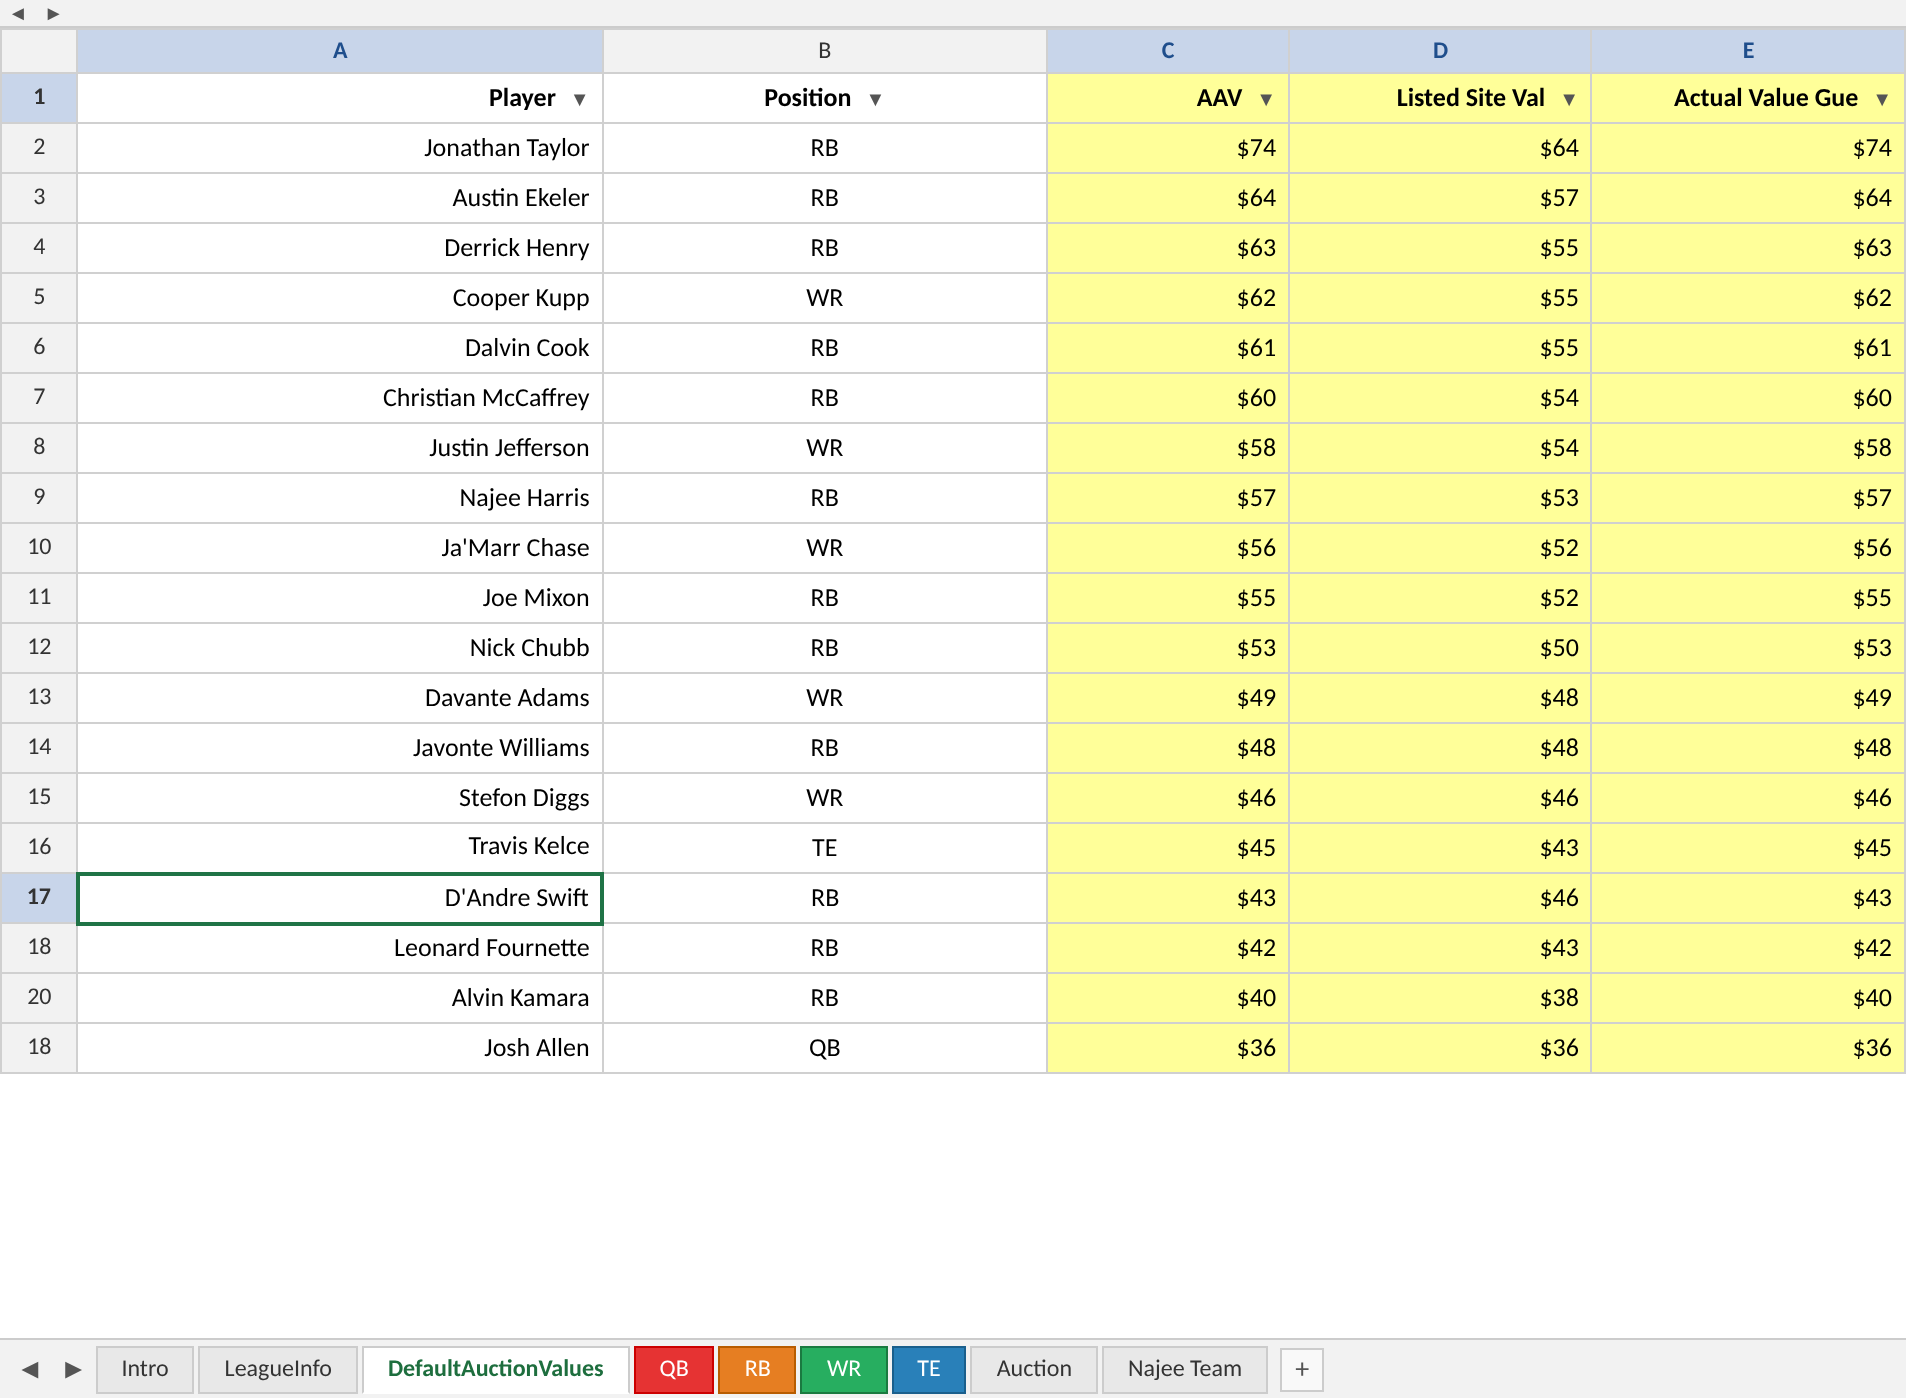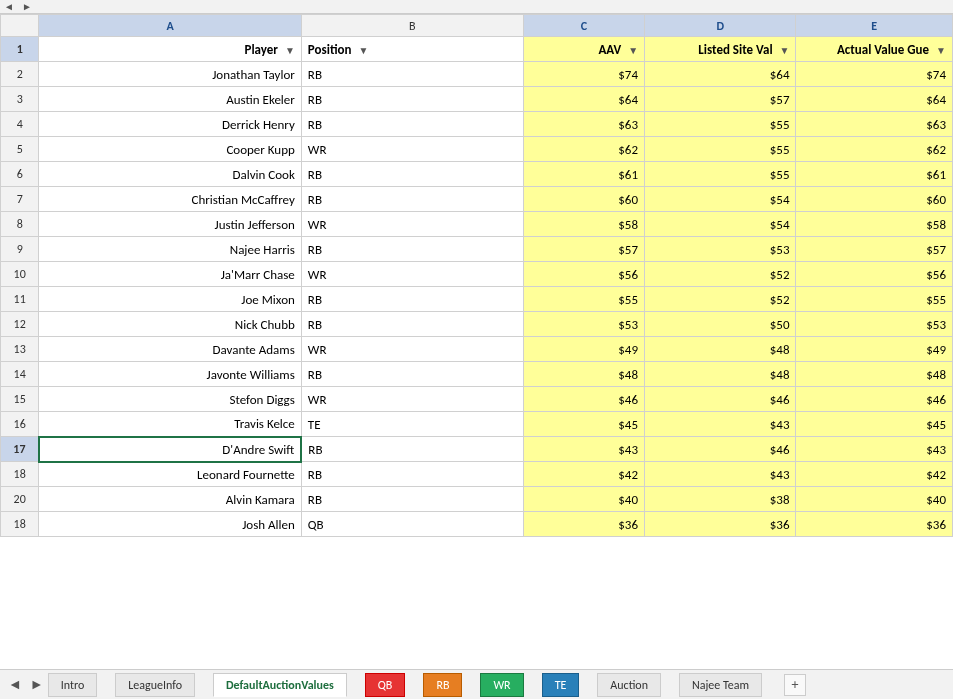--- a/index.html
+++ b/index.html
@@ -86,20 +86,21 @@
       text-align: right;
     }
     td.col-a-cell.selected-row {
       border: 2px solid #1f7346;
       background: #fff;
     }
 
     
     td.col-b-cell {
       background: #fff;
+      text-align: center;
     }
 
     
     td.yellow-cell {
       background: #ffff99;
       text-align: right;
     }
 
     
     tr.col-header td {
@@ -133,21 +134,21 @@
     }
 
     .tab {
       height: 24px;
       padding: 0 12px;
       display: flex;
       align-items: center;
       font-size: 12px;
       cursor: pointer;
       border: 1px solid #ccc;
-      margin-right: 18px;
+      margin-right: 2px;
       background: #e8e8e8;
       color: #333;
       white-space: nowrap;
     }
     .tab.active {
       background: #fff;
       border-bottom: 1px solid #fff;
       font-weight: bold;
       color: #1e6e3e;
     }

